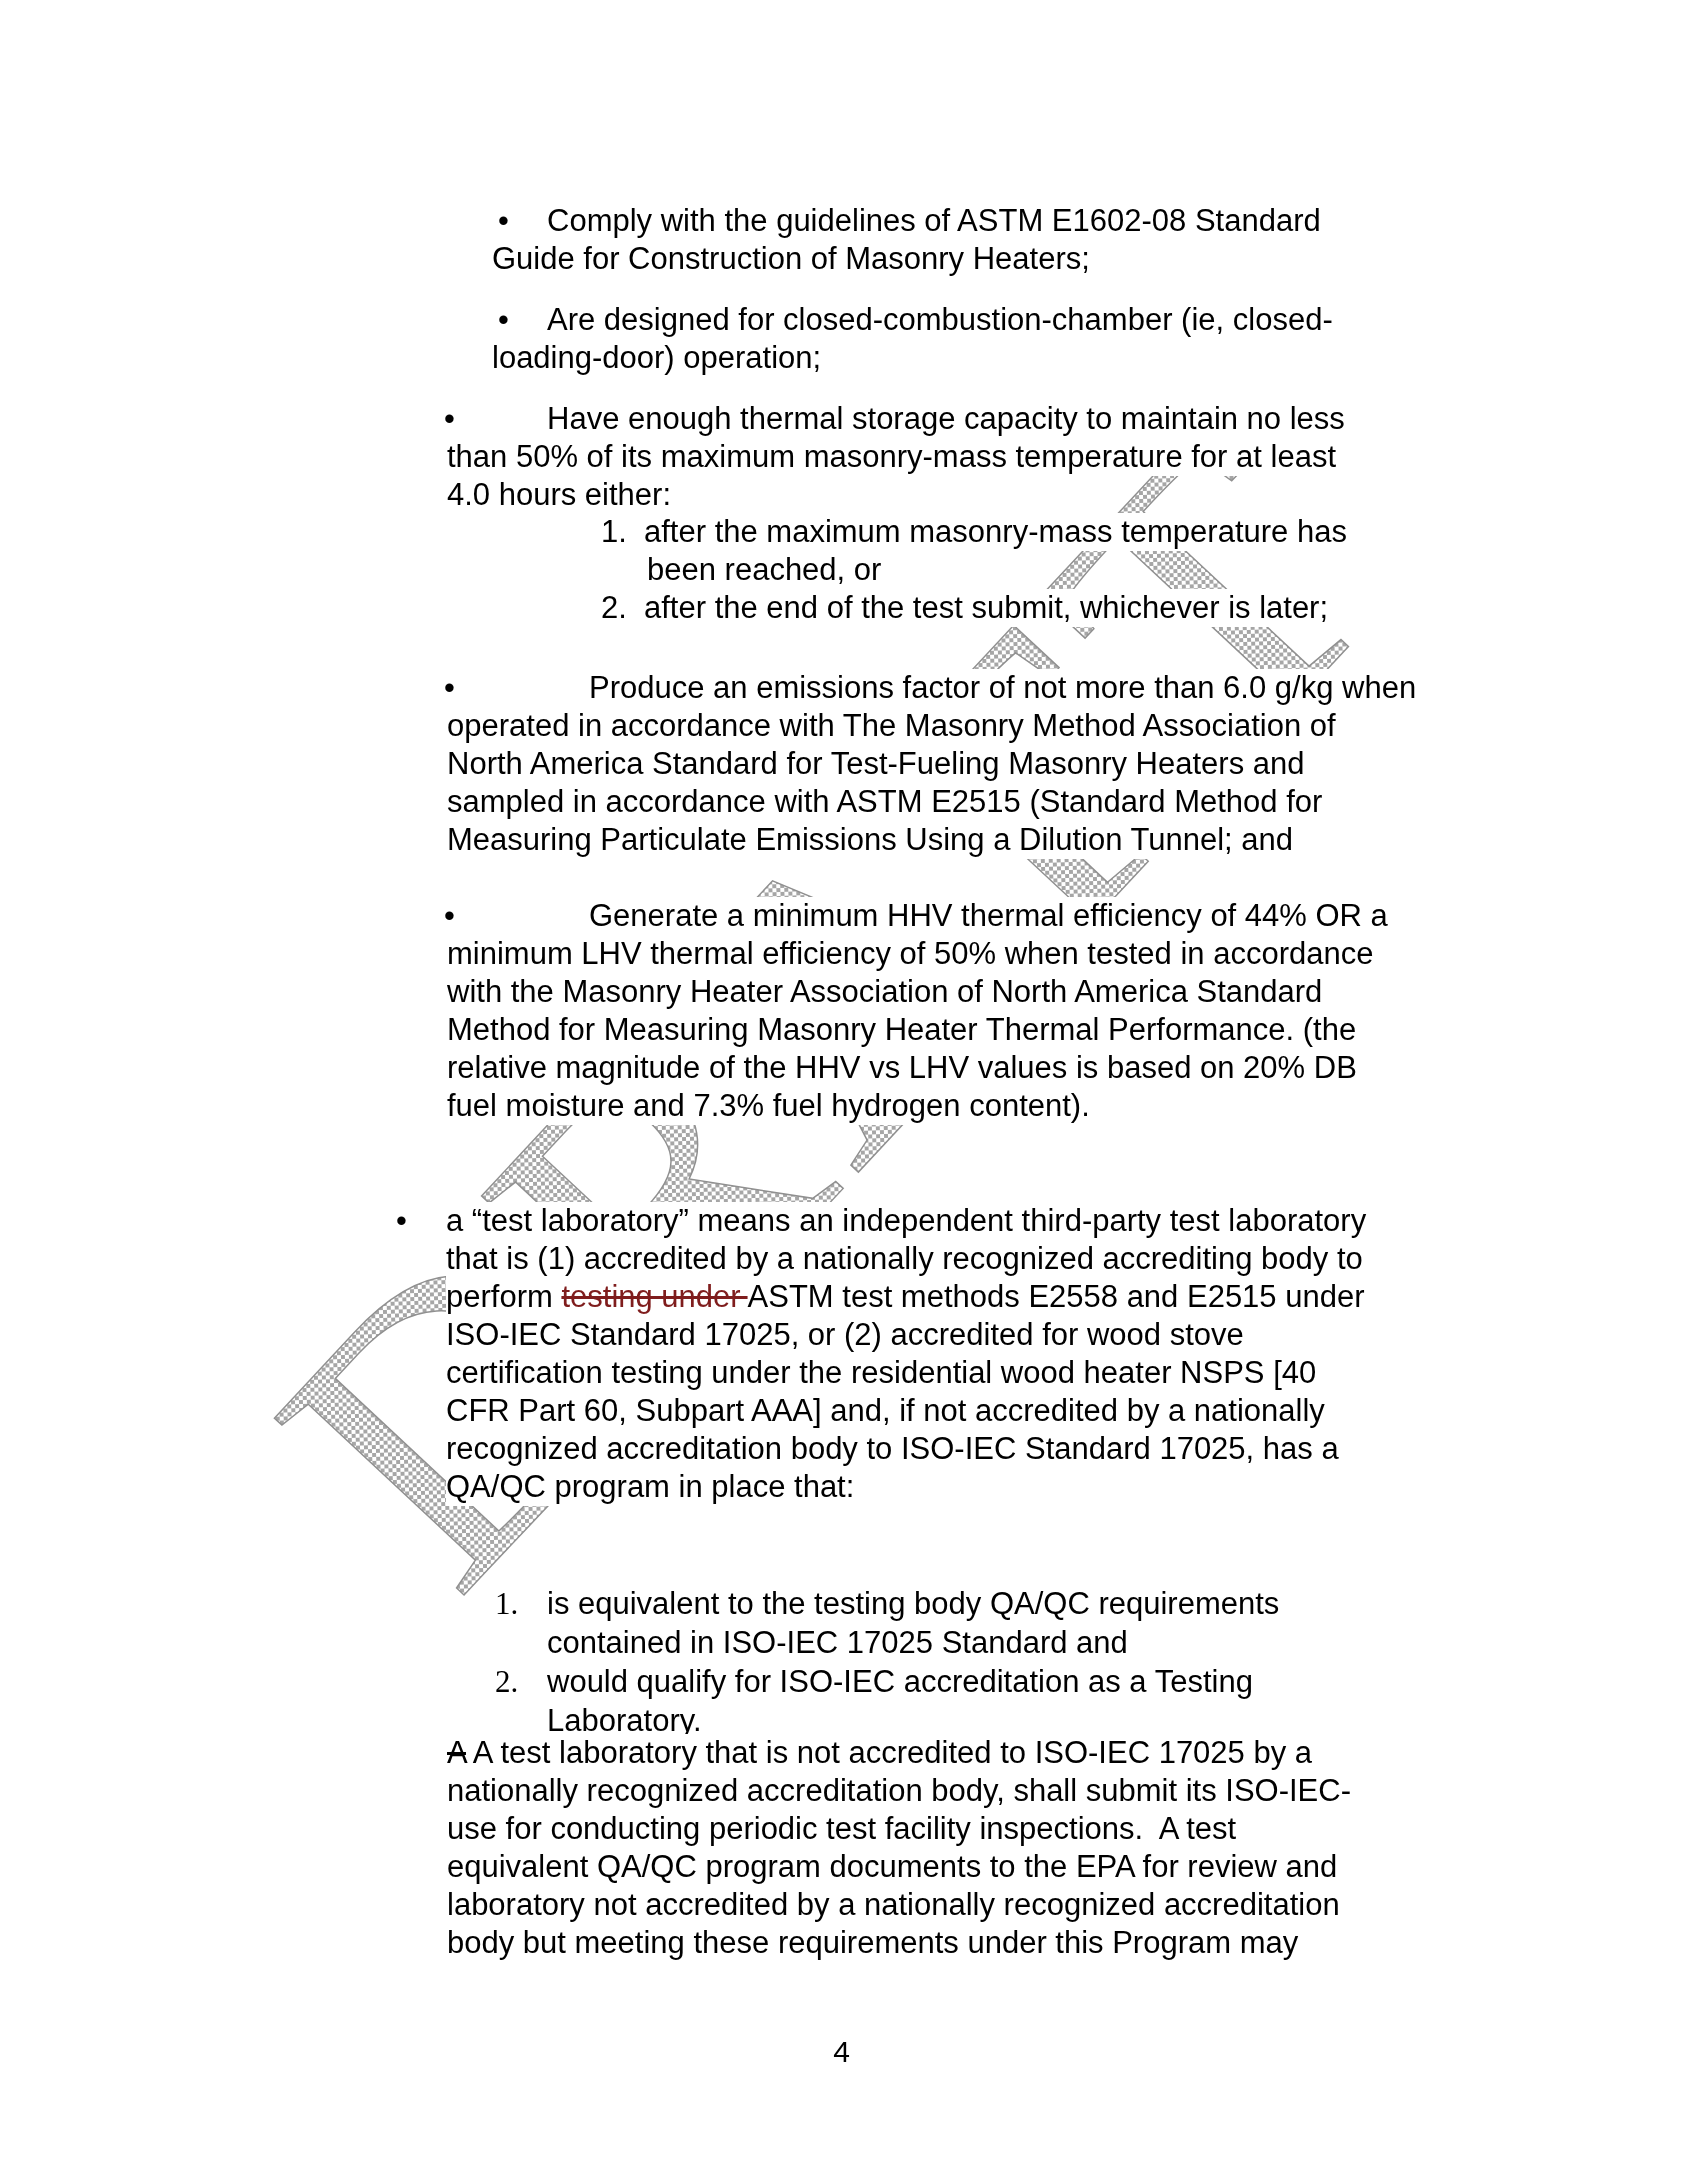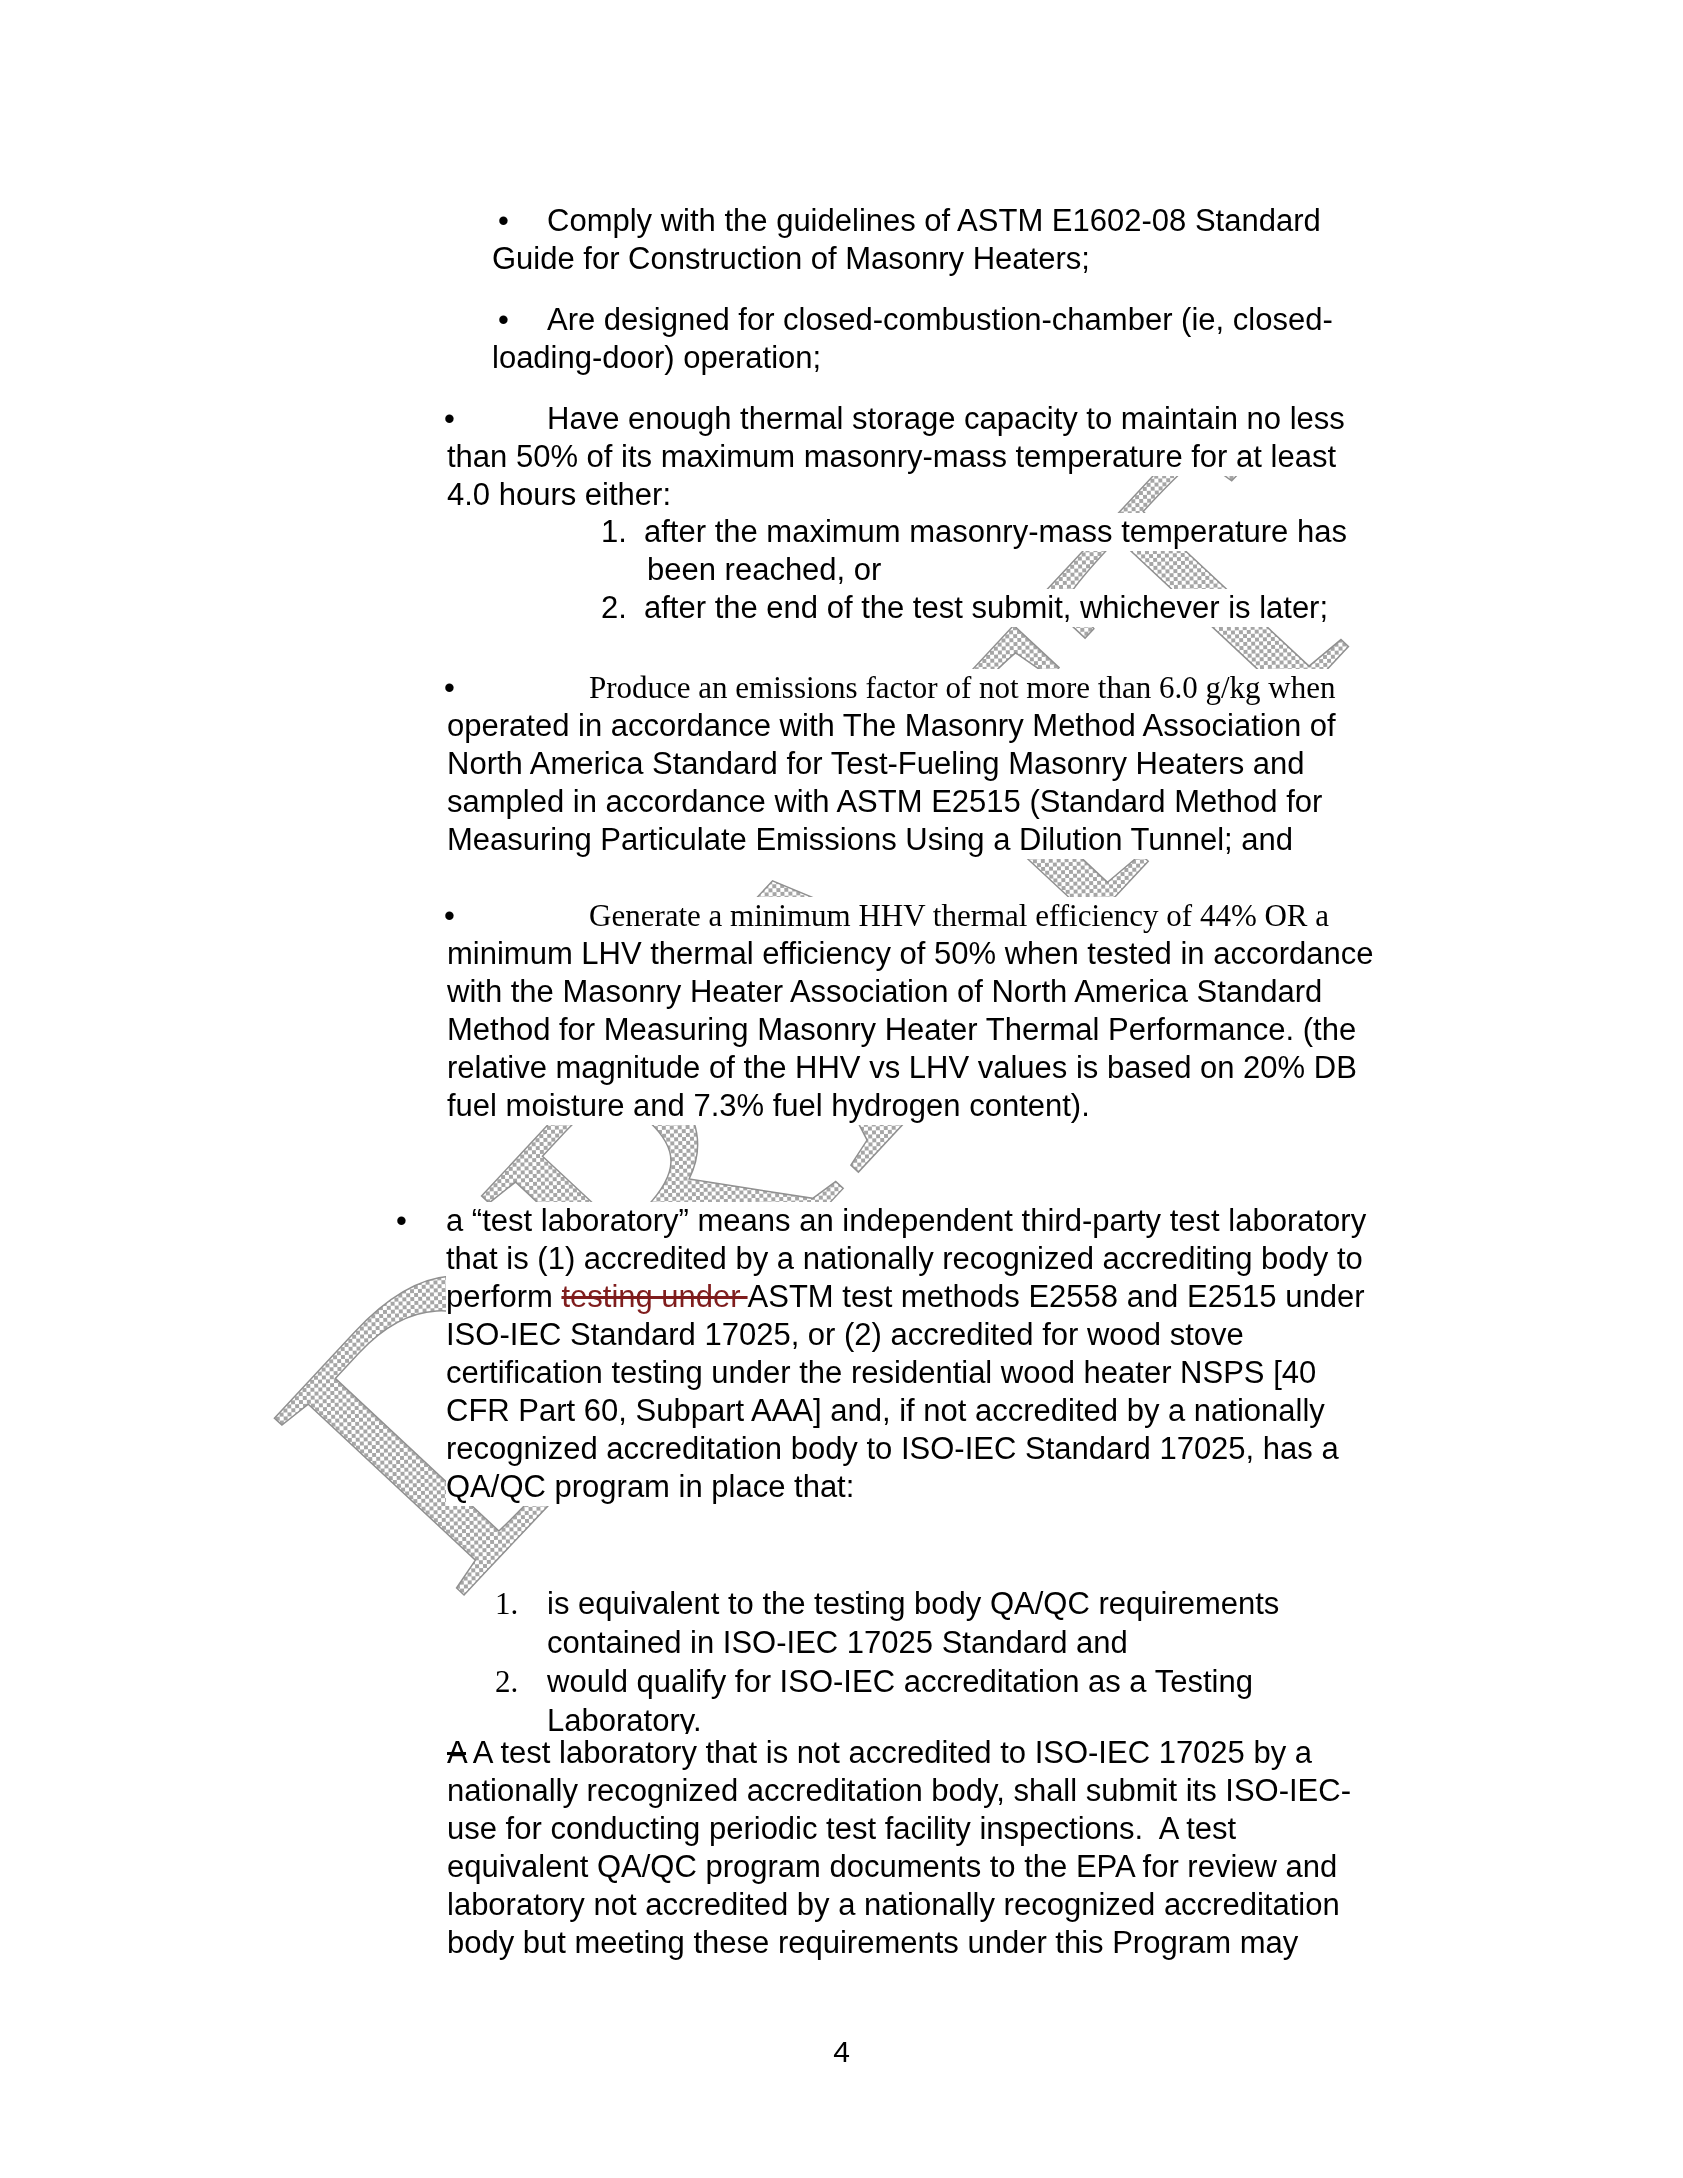--- a/index.html
+++ b/index.html
@@ -22,21 +22,21 @@
     background:#ffffff;
   }
   .qa .tline{line-height:39px;height:39px;}
   .bullet{
     position:absolute;top:0;
     line-height:38px;
     background:transparent;
   }
   .ind-a{padding-left:55px;}
   .ind-b{padding-left:100px;}
-  .ind-c{padding-left:142px;font-family:Liberation Serif, serif;}
+  .ind-c{padding-left:142px;}
   .cont-sub{padding-left:46px;}
   .cont-qa{padding-left:52px;}
   .num-sans{display:inline-block;width:43px;}
   .num-serif{
     display:inline-block;width:52px;
     font-family:"Liberation Serif","DejaVu Serif",serif;
   }
   .red-strike{
     color:#7f1d1d;
     text-decoration:line-through;

